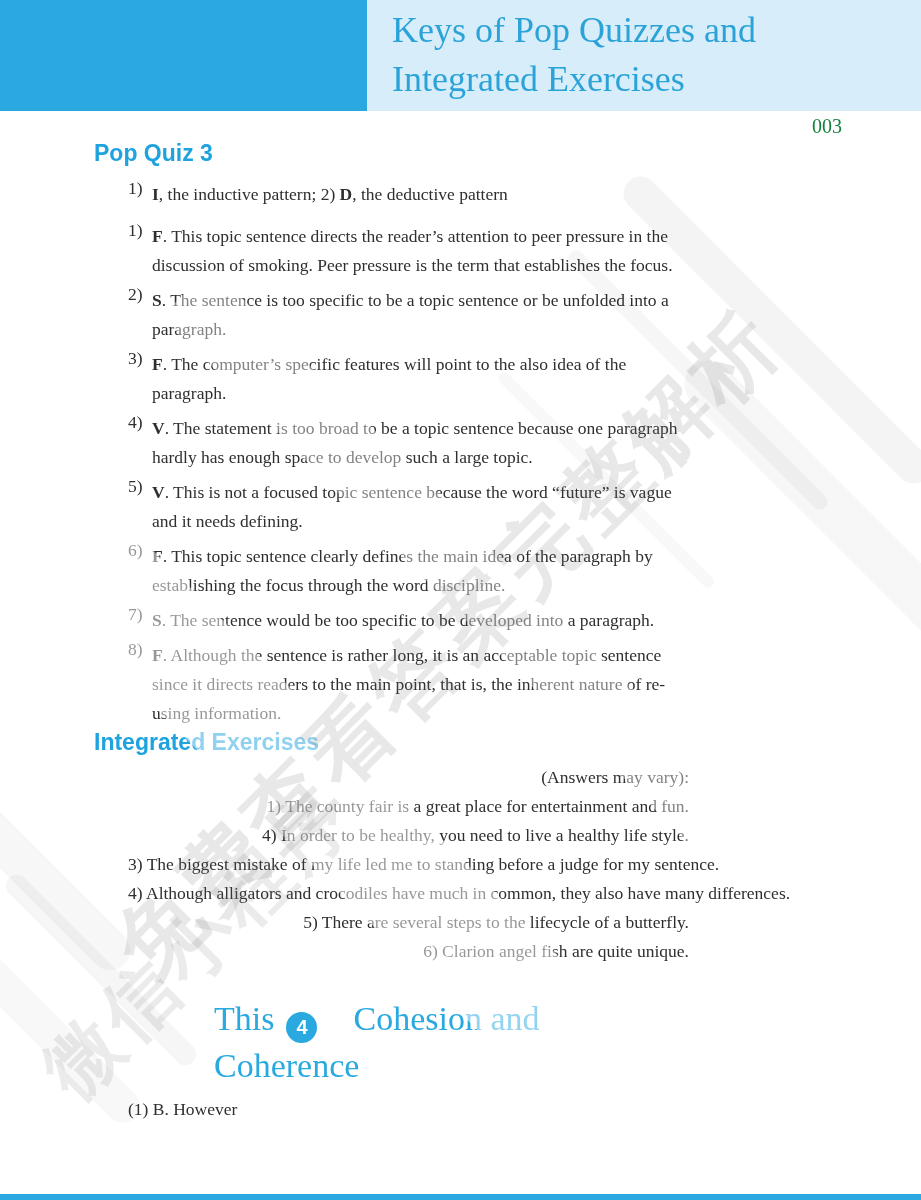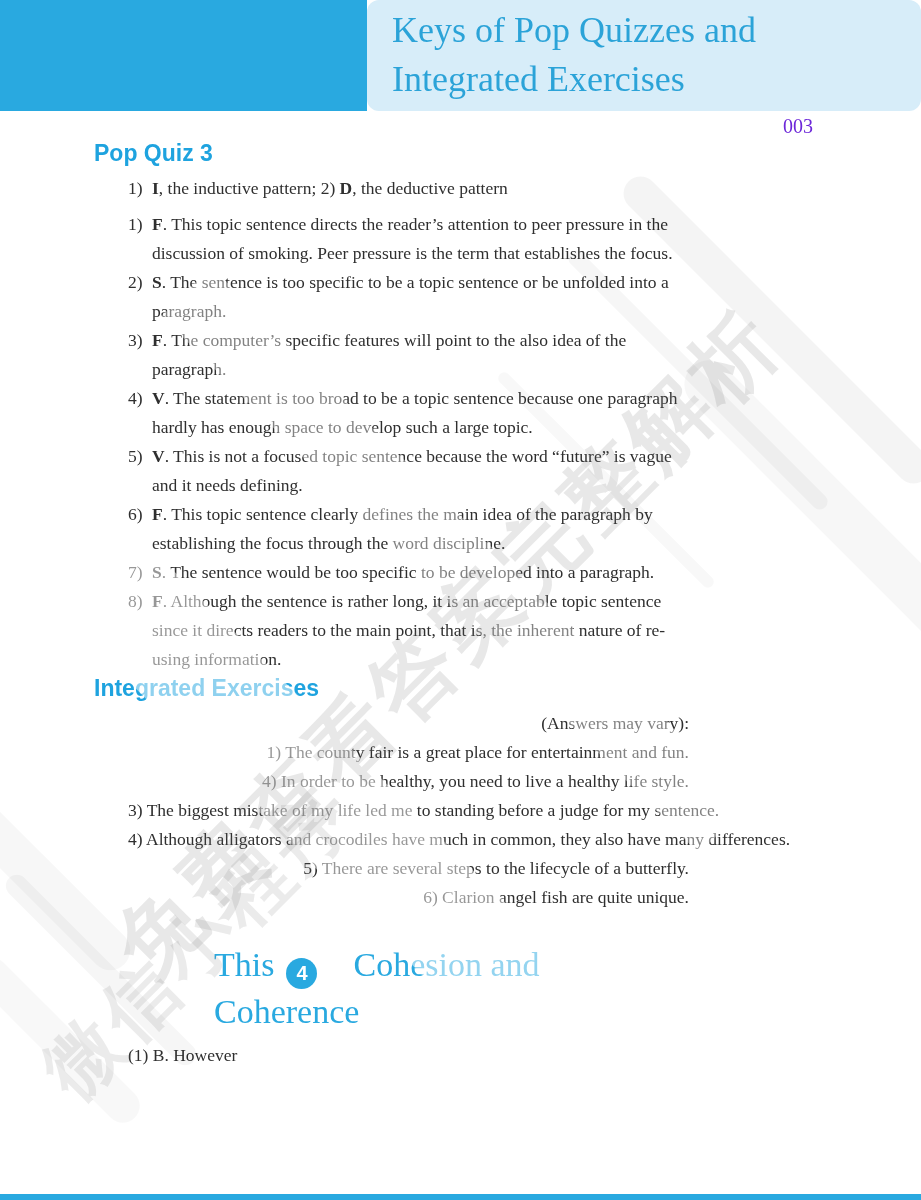--- a/index.html
+++ b/index.html
@@ -4,45 +4,45 @@
 <style>
   html,body{margin:0;padding:0;background:#ffffff;}
   .page{
     position:relative;width:921px;height:1200px;margin:0 auto;
     background:#ffffff;overflow:hidden;
     font-family:"Liberation Serif", serif;color:#2f2f2f;
   }
   
   .header{position:absolute;top:0;left:0;width:921px;height:111px;display:flex;}
   .band-solid{width:367px;height:111px;background:#29a9e0;}
-  .band-light{flex:1;height:111px;background:#d7edf9;border-radius:12px;}
+  .band-light{flex:1;height:111px;background:#d7edf9;}
   .page-title{
     padding:6px 0 0 25px;font-family:"Liberation Serif", serif;
     font-size:36px;line-height:49px;color:#2ba3d8;
   }
   .pageno{
-    position:absolute;top:115px;right:108px;
-    font-family:"Liberation Serif", serif;font-size:20px;color:#6d28d9;
+    position:absolute;top:115px;right:79px;
+    font-family:"Liberation Serif", serif;font-size:20px;color:#15803d;
   }
   
   .content{position:absolute;top:139px;left:0;width:783px;padding:0;box-sizing:border-box;}
   .inner{padding:0 94px;}
   h2.sec{
     margin:0;font-family:"Liberation Sans", sans-serif;font-weight:bold;
     font-size:23px;line-height:28px;color:#1ea3df;
   }
   .m-pq3{margin-top:22px;}
   .m-pq4{margin-top:30px;}
   .m-ie{margin-top:28px;}
   .m-pq1{margin-top:34px;}
   .body-text{font-size:17.5px;line-height:29px;color:#2f2f2f;}
   .list{margin:7px 0 0 34px;}
   .li{display:flex;}
   .li .num{width:24px;flex:none;}
-  .li .txt{flex:1;}
+  .li .txt{flex:1;margin-top:6px;}
   .li b{font-weight:bold;}
   .ie-block{margin:7px 0 0 34px;text-align:right;}
   .ie-line{white-space:nowrap;}
   
   .unit-heading{
     margin-top:30px;padding-left:120px;
     font-family:"Liberation Serif", serif;font-size:34px;line-height:46px;color:#29a9e0;
   }
   .unit-circle{
     display:inline-block;width:31px;height:31px;border-radius:50%;

